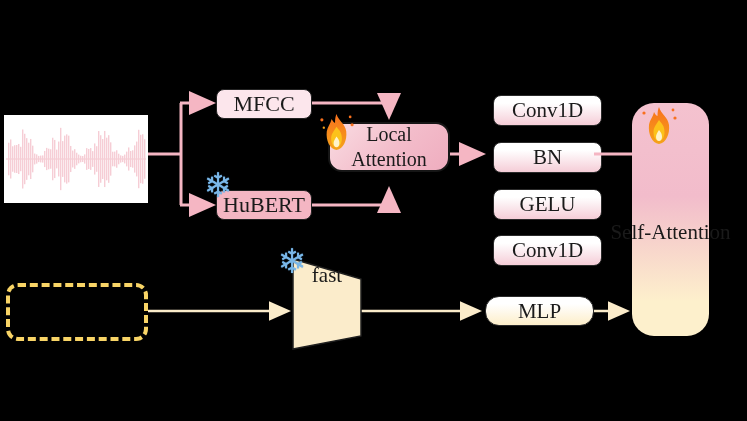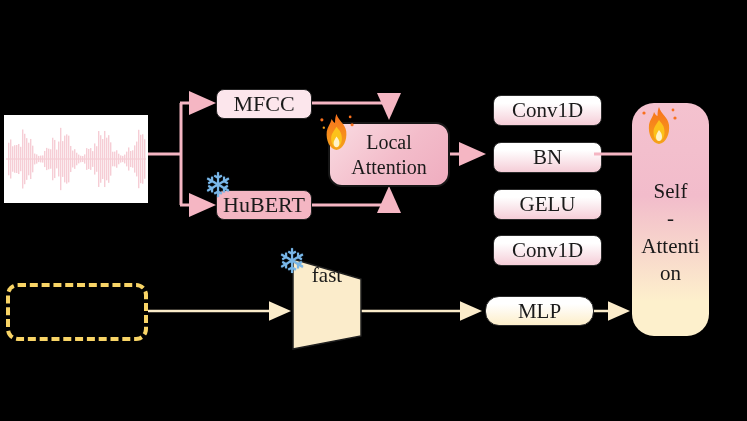--- a/index.html
+++ b/index.html
@@ -8,37 +8,37 @@
     font-family:"Liberation Serif", serif;color:#1a1a1a;
   }
   .node{
     position:absolute;display:flex;align-items:center;justify-content:center;
     text-align:center;box-sizing:border-box;
   }
   .rbox{border-radius:8px;border:1.5px solid #222;}
   .mfcc{left:216px;top:89px;width:96px;height:30px;background:#fce6ec;font-size:22px;}
   .hubert{left:216px;top:190px;width:96px;height:30px;background:#f4b6c3;font-size:22px;}
   .local-attn{
-    left:328px;top:122px;width:122px;height:65px;border-radius:14px;border:2px solid #161616;
+    left:328px;top:122px;width:122px;height:50px;border-radius:14px;border:2px solid #161616;
     background:linear-gradient(135deg,#f9dce2 0%,#f3bcca 55%,#efadbf 100%);
     font-size:20px;line-height:1.25;z-index:2;
   }
   .stackbox{
     left:485px;width:109px;height:31px;border-radius:8px;border:1.5px solid #2a2a2a;
     background:linear-gradient(180deg,#ffffff 25%,#f5cdd7 100%);font-size:21px;margin-left:8px;
   }
   .conv1d-top{top:95px;} .bn{top:142px;} .gelu{top:189px;} .conv1d-bottom{top:235px;}
   .mlp{
     left:485px;top:296px;width:109px;height:30px;border-radius:14px;border:1.5px solid #2a2a2a;
     background:linear-gradient(180deg,#ffffff 25%,#fdeec9 100%);font-size:21px;
   }
   .self-attn{
     left:632px;top:103px;width:77px;height:233px;border-radius:22px;
     background:linear-gradient(180deg,#f4c2cf 0%,#f2bccb 40%,#fdf0cc 85%);
-    font-size:21px;line-height:1.3;flex-direction:column;justify-content:center;
+    font-size:21px;line-height:1.3;flex-direction:row;justify-content:center;
     padding-top:26px;z-index:2;
   }
   .waveform-box{left:4px;top:115px;width:144px;height:88px;background:#fff;z-index:2;}
   .dashed-box{
     left:6px;top:283px;width:142px;height:58px;border:4px dashed #f8d466;border-radius:12px;
     background:transparent;z-index:2;
   }
   .fasttext{left:292px;top:258px;width:70px;height:92px;z-index:2;}
   .fasttext .ft-label{
     position:absolute;left:0;top:3px;width:100%;text-align:center;font-size:21px;line-height:1.35;

